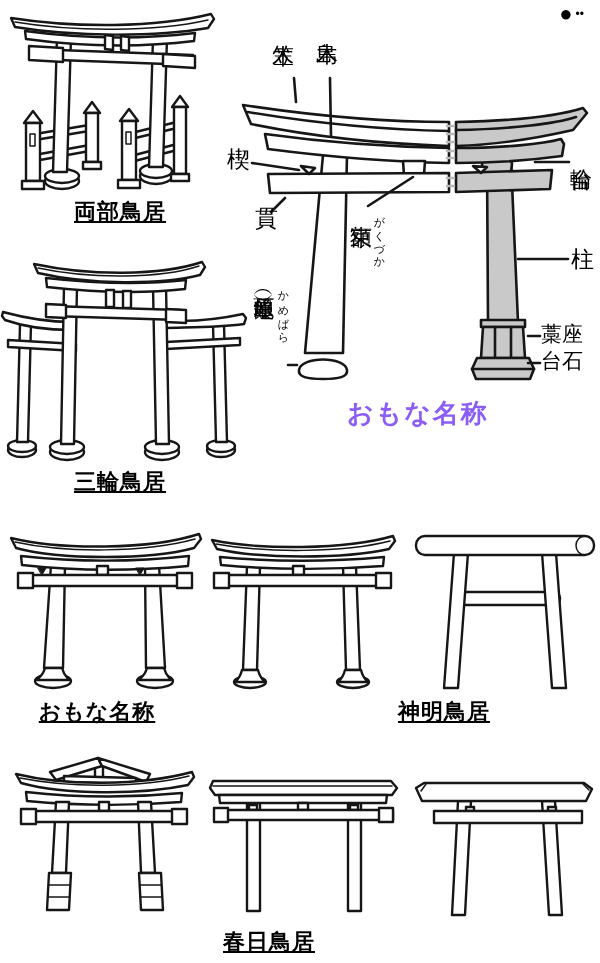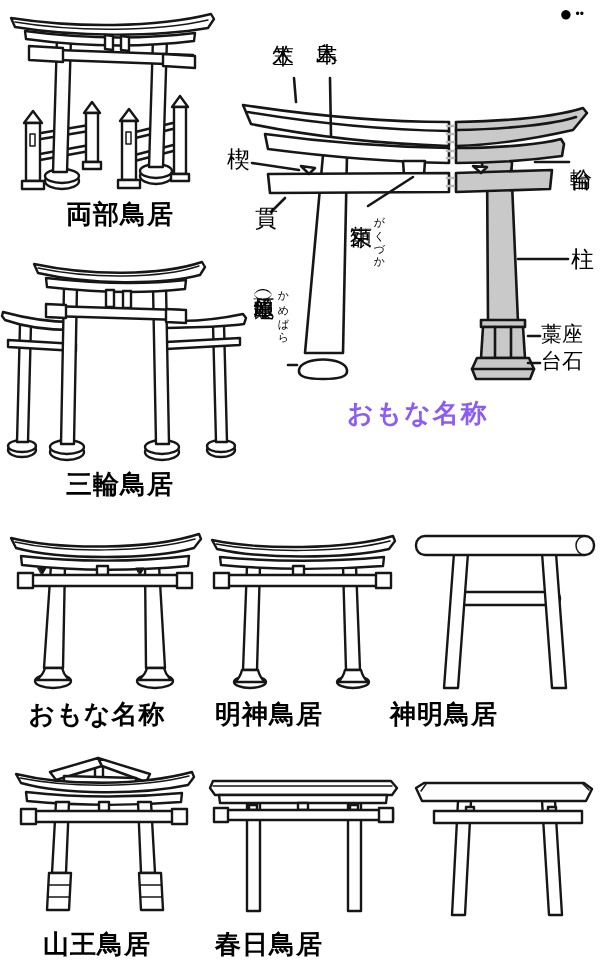--- a/index.html
+++ b/index.html
@@ -11,22 +11,22 @@
   svg.art .gray{fill:#c9c9c9;}
   svg.art .thin{stroke-width:1.5;fill:none;}
   svg.art .ink{fill:#161616;stroke:#161616;stroke-width:1;}
   svg.art .leader{fill:none;stroke:#111;stroke-width:1.8;}
   svg.art .break{stroke:#b9b9b9;stroke-width:2;fill:none;}
   #main-diagram path, #main-diagram rect, #main-diagram ellipse, #main-diagram polygon{stroke-width:2.6;}
 
   .part-label{position:absolute;font-family:"Liberation Serif", serif;color:#000;line-height:1.04;}
   .vtext{writing-mode:vertical-rl;text-orientation:mixed;}
   .furigana{font-size:11px;letter-spacing:1px;}
-  .type-label{position:absolute;transform:translateX(-50%);font-weight:bold;font-size:26px;
-              letter-spacing:1px;white-space:nowrap;color:#000;}
+  .type-label{position:absolute;transform:translateX(-50%);font-weight:bold;font-size:22px;
+              letter-spacing:1px;white-space:nowrap;color:#000;text-decoration:underline;}
   .section-caption{position:absolute;font-weight:bold;font-size:26px;letter-spacing:2px;color:#8b5cf6;}
   .page-title{position:absolute;top:3px;right:16px;display:flex;align-items:center;gap:3px;color:#000;}
   .page-title .dot-big{font-size:22px;line-height:1;}
   .page-title .dot-small{font-size:12px;line-height:1;letter-spacing:0px;}
   .page-title .title-text{font-size:30px;font-weight:bold;letter-spacing:1px;}
 </style>
 </head>
 <body>
 
 <div class="canvas">
@@ -257,18 +257,16 @@
     <path d="M14,26 L174,26 L182,32 L176,44 L12,44 L6,31 Z"></path>
     <path class="thin" d="M16,27 L11,34 M173,27 L179,33"></path>
     <path d="M56,50 L64,50 L64,54 L56,54 Z"></path>
     <path d="M138,50 L146,50 L146,54 L138,54 Z"></path>
     <path d="M24,54 L172,54 L172,66 L24,66 Z"></path>
   </svg>
 
   <div class="type-label" style="left:120px;top:197px">両部鳥居</div>
   <div class="type-label" style="left:120px;top:467px">三輪鳥居</div>
   <div class="type-label" style="left:97px;top:697px">おもな名称</div>
-  <div class="type-label" style="left:269px;top:697px">明神鳥居</div>
   <div class="type-label" style="left:444px;top:697px">神明鳥居</div>
-  <div class="type-label" style="left:97px;top:927px">山王鳥居</div>
   <div class="type-label" style="left:269px;top:927px">春日鳥居</div>
 
 </div>
 
 </body></html>

